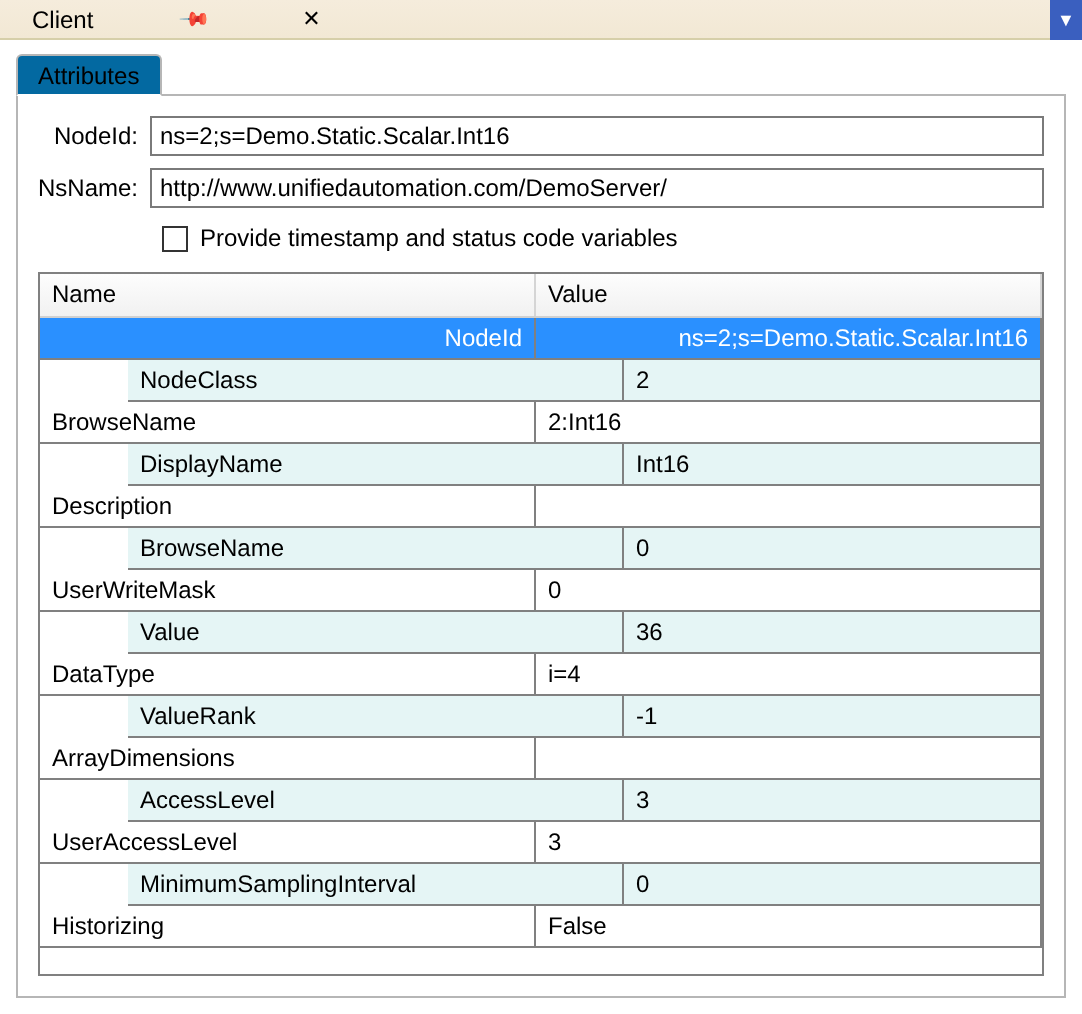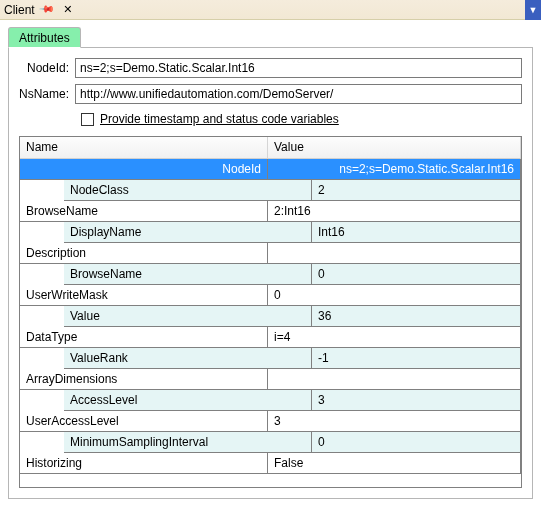--- a/index.html
+++ b/index.html
@@ -18,22 +18,23 @@
     display: flex;
     flex-direction: column;
   }
   
   .titlebar {
     height: 20px;
     background: linear-gradient(#f5ecdc, #f2e8d4);
     border-bottom: 1px solid #d6cfa9;
     display: flex;
     align-items: center;
-    padding: 0 4px;
+    padding: 0 16px;
     position: relative;
+    gap: 38px;
   }
   .titlebar .title {
     font-size: 12px;
     color: #000;
   }
   .pin-icon {
     margin-left: 6px;
     color: #888;
     font-size: 10px;
     display: inline-block;
@@ -68,21 +69,21 @@
   
   .tabrow {
     height: 22px;
     display: flex;
     align-items: flex-end;
   }
   .tab {
     border: 1px solid #b6b6b6;
     border-bottom: 1px solid #fff;
     border-radius: 3px 3px 0 0;
-    background: #86efac;
+    background: #0369a1;
     padding: 3px 10px 2px 10px;
     font-size: 12px;
     position: relative;
     z-index: 2;
   }
   .tabpanel {
     border: 1px solid #b6b6b6;
     flex: 1;
     margin-top: -1px;
     padding: 10px 10px 10px 10px;
@@ -107,21 +108,20 @@
     border: 1px solid #7a7a7a;
     height: 20px;
     padding: 1px 4px;
     font: inherit;
     background: #fff;
   }
   .check-row {
     display: flex;
     align-items: center;
     margin: 2px 0 10px 62px;
-    text-decoration: underline;
   }
   .check-box {
     width: 13px;
     height: 13px;
     border: 1px solid #333;
     margin-right: 6px;
     background: #fff;
   }
   
   .grid {

